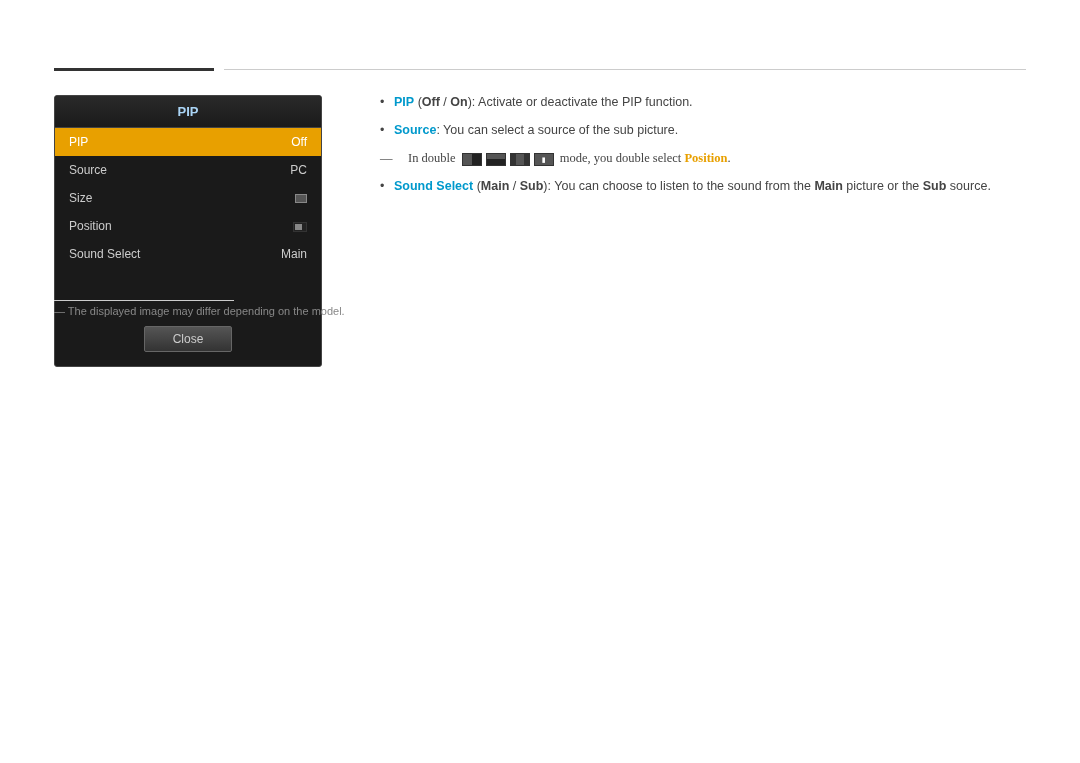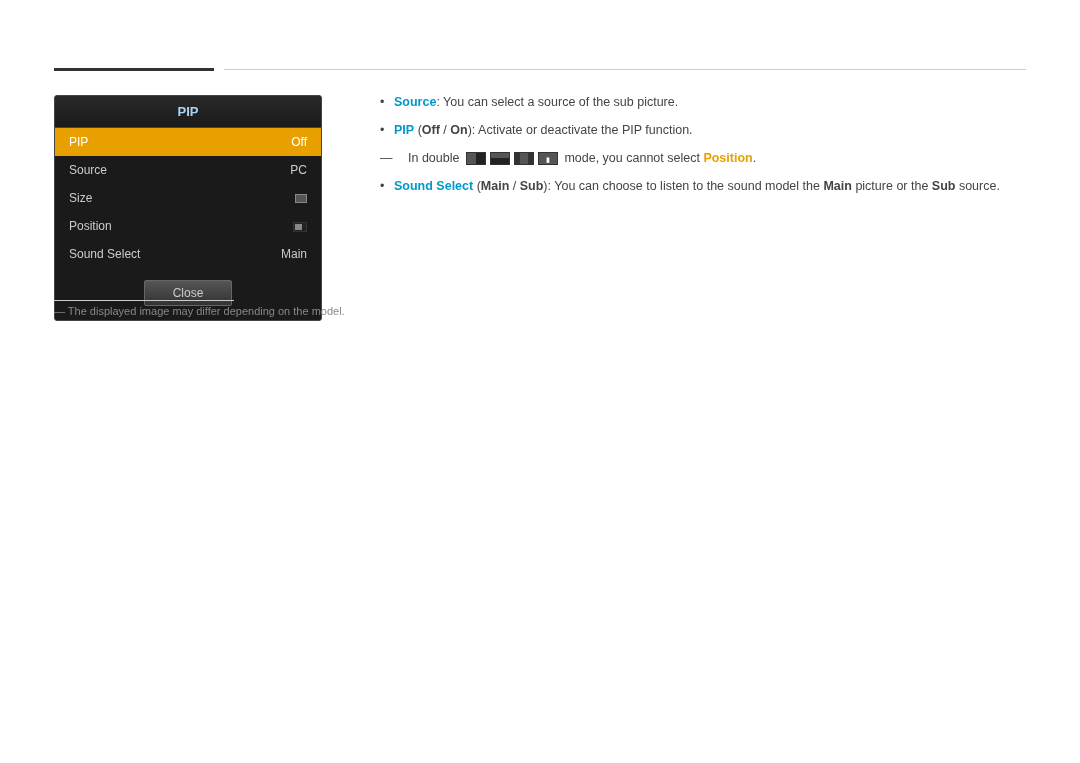--- a/index.html
+++ b/index.html
@@ -87,20 +87,21 @@
       padding: 12px 0 14px 0;
     }
     .close-btn {
       background: linear-gradient(to bottom, #555, #333);
       border: 1px solid #666;
       color: #ccc;
       padding: 5px 28px;
       font-size: 12px;
       cursor: pointer;
       border-radius: 2px;
+      margin-top: 46px;
     }
 
     
     .bottom-rule {
       position: absolute;
       top: 300px;
       left: 54px;
       width: 180px;
       height: 1px;
       background: #ccc;
@@ -227,20 +228,21 @@
       margin: 0 1px;
       font-size: 7px;
       color: #fff;
       text-align: center;
       line-height: 13px;
     }
 
     .indent-note {
       padding-left: 28px !important;
       position: relative;
+      font-family: Liberation Serif, serif;
     }
     .indent-note::before {
       content: '—' !important;
       position: absolute;
       left: 14px;
       color: #444;
     }
   </style>
 </head>
 <body>
@@ -288,40 +290,40 @@
 </div>
 
 <div class="bottom-rule"></div>
 
 <p class="note-text">― The displayed image may differ depending on the model.</p>
 
 <div class="right-content">
   <ul class="bullet-list">
 
     <li>
-      <span class="bold blue">Source</span><span>: You can select a source of the sub picture.</span>
-    </li>
-
-    <li>
       <span class="bold blue">PIP</span>
       <span> (</span><span class="bold">Off</span><span> / </span><span class="bold">On</span><span>): Activate or deactivate the PIP function.</span>
+    </li>
+
+    <li>
+      <span class="bold blue">Source</span><span>: You can select a source of the sub picture.</span>
     </li>
 
 
 
     <li class="indent-note">
       <span> In double </span>
       <span class="inline-icons">
         <span class="dbl-icon"></span>
         <span class="dbl-icon2"></span>
         <span class="dbl-icon3"></span>
         <span class="dbl-icon4">▮</span>
       </span>
-      <span> mode, you cannot select </span><span class="bold orange">Position</span><span>.</span>
+      <span> mode, you double select </span><span class="bold orange">Position</span><span>.</span>
     </li>
 
     <li>
       <span class="bold blue">Sound Select</span>
-      <span> (</span><span class="bold">Main</span><span> / </span><span class="bold">Sub</span><span>)</span><span>: You can choose to listen to the sound model the </span><span class="bold">Main</span><span> picture or the </span><span class="bold">Sub</span><span> source.</span>
+      <span> (</span><span class="bold">Main</span><span> / </span><span class="bold">Sub</span><span>)</span><span>: You can choose to listen to the sound from the </span><span class="bold">Main</span><span> picture or the </span><span class="bold">Sub</span><span> source.</span>
     </li>
 
   </ul>
 </div>
 
 </body></html>

